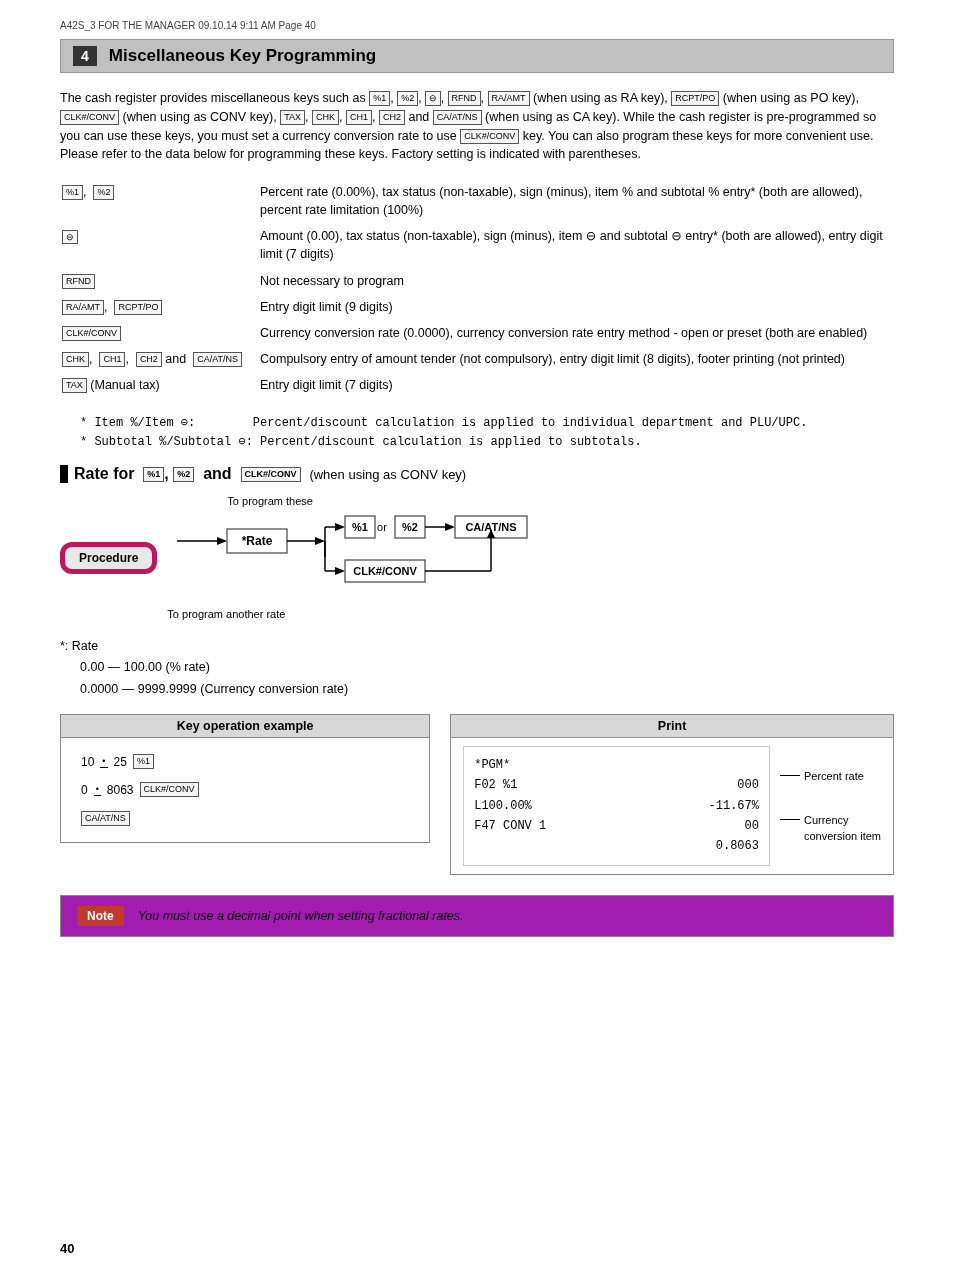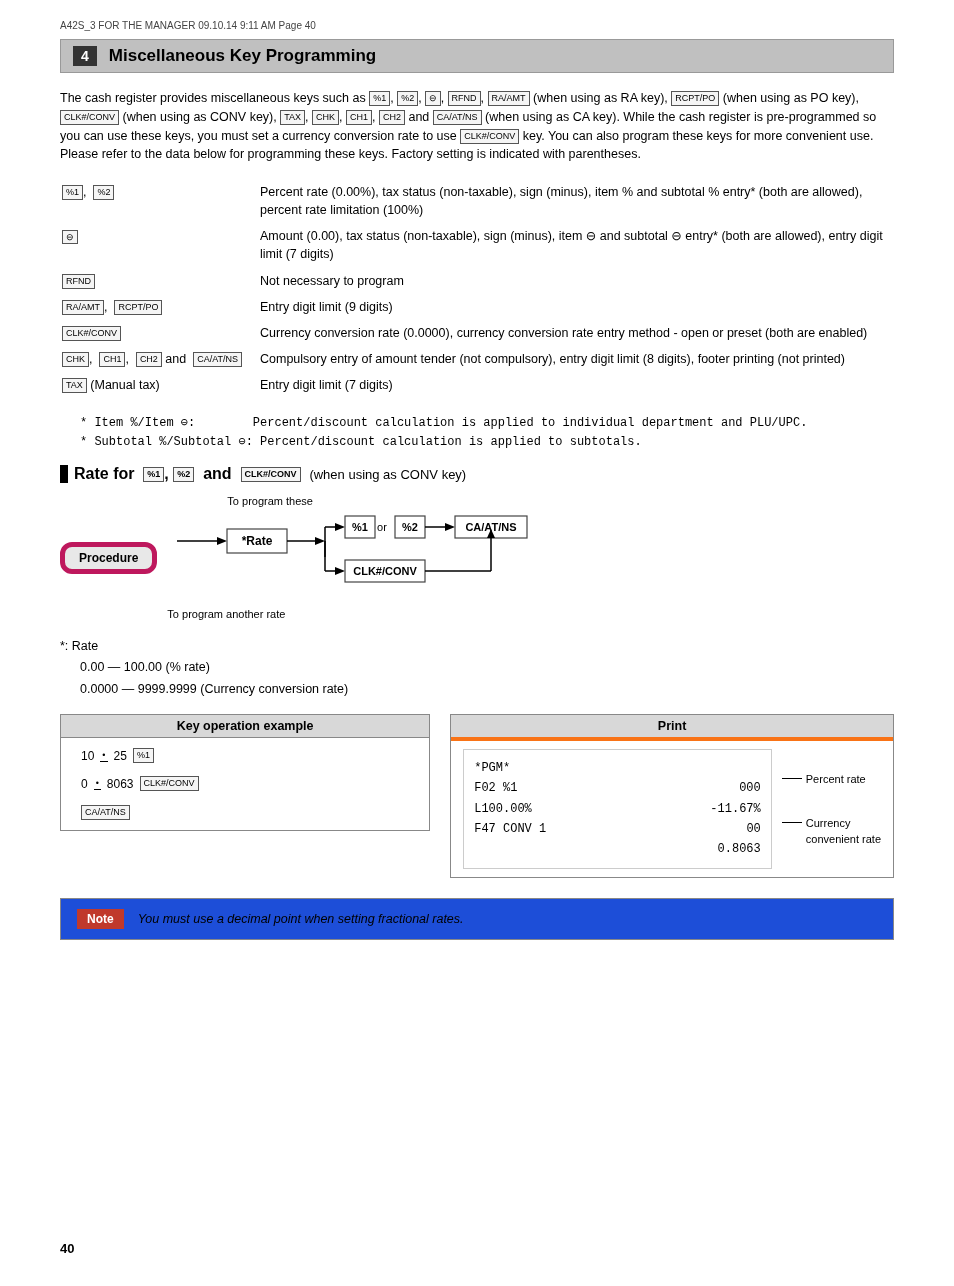--- a/index.html
+++ b/index.html
@@ -156,35 +156,35 @@
     }
     .example-header {
       background: #d8d8d8;
       text-align: center;
       font-weight: bold;
       font-size: 12.5px;
       padding: 4px;
       border-bottom: 1px solid #888;
     }
     .example-body {
-      padding: 6px 20px;
+      padding: 12px 20px;
       font-size: 12px;
       line-height: 2;
     }
     .print-box {
       border: 1px solid #888;
       flex: 1.2;
     }
     .print-header {
       background: #d8d8d8;
       text-align: center;
       font-weight: bold;
       font-size: 12.5px;
       padding: 4px;
-      border-bottom: 4px solid #f97316;
+      border-bottom: 1px solid #f97316;
     }
     .print-body {
       padding: 8px 12px;
       position: relative;
       display: flex;
       gap: 10px;
     }
     .print-receipt {
       font-family: 'Courier New', monospace;
       font-size: 12px;
@@ -218,21 +218,21 @@
       height: 1px;
       background: #000;
       display: inline-block;
     }
 
     
     .note-box {
       display: flex;
       align-items: center;
       border: 1px solid #888;
-      background: #1d4ed8;
+      background: #a21caf;
       padding: 10px 16px;
       gap: 14px;
       margin-top: 19px;
     }
     .note-badge {
       background: #c0392b;
       color: #fff;
       font-weight: bold;
       font-size: 12px;
       padding: 3px 10px;
@@ -485,21 +485,21 @@
         <div class="annotation-line">
           <span class="annotation-dash"></span>
           <span>Percent rate</span>
         </div>
         <div class="annotation-line" style="flex-direction:column; align-items:flex-start;">
           <div style="display:flex; align-items:center; gap:4px;">
             <span class="annotation-dash"></span>
             <span>Currency</span>
           </div>
           <div style="padding-left:24px;">
-            <span>convenient rate</span>
+            <span>conversion item</span>
           </div>
         </div>
       </div>
     </div>
   </div>
 </div>
 
 <div class="note-box">
   <span class="note-badge">Note</span>
   <span class="note-text">You must use a decimal point when setting fractional rates.</span>

